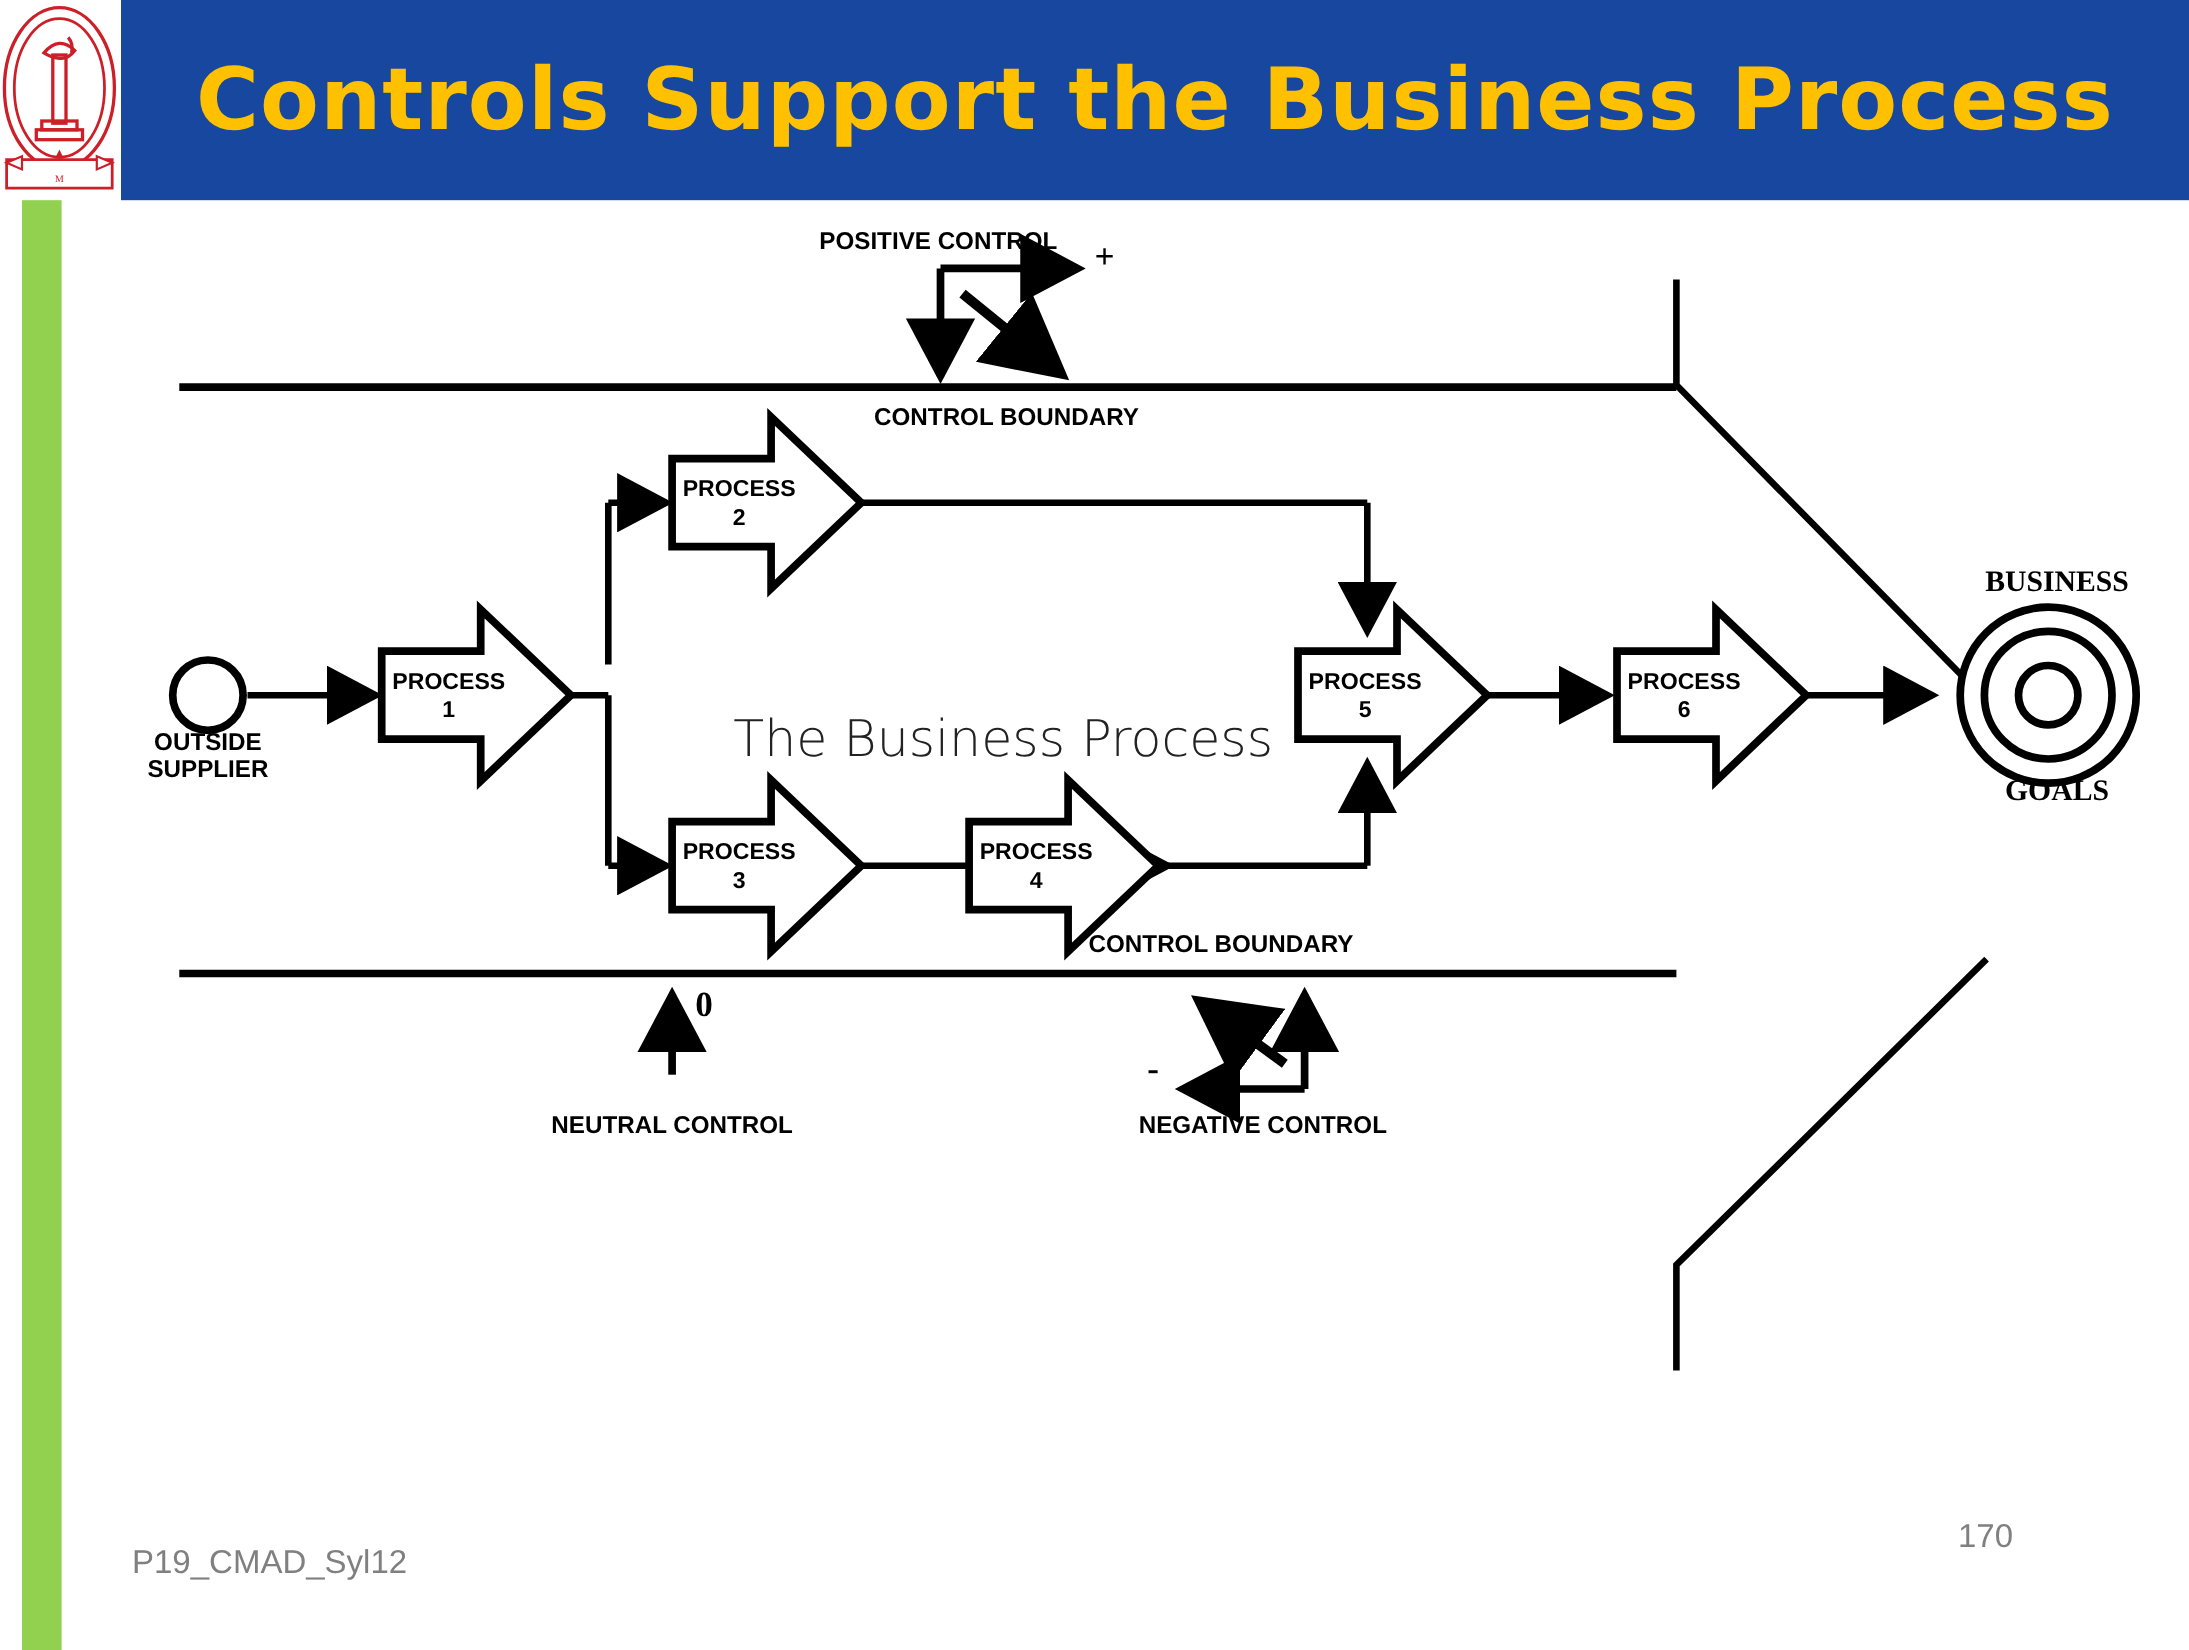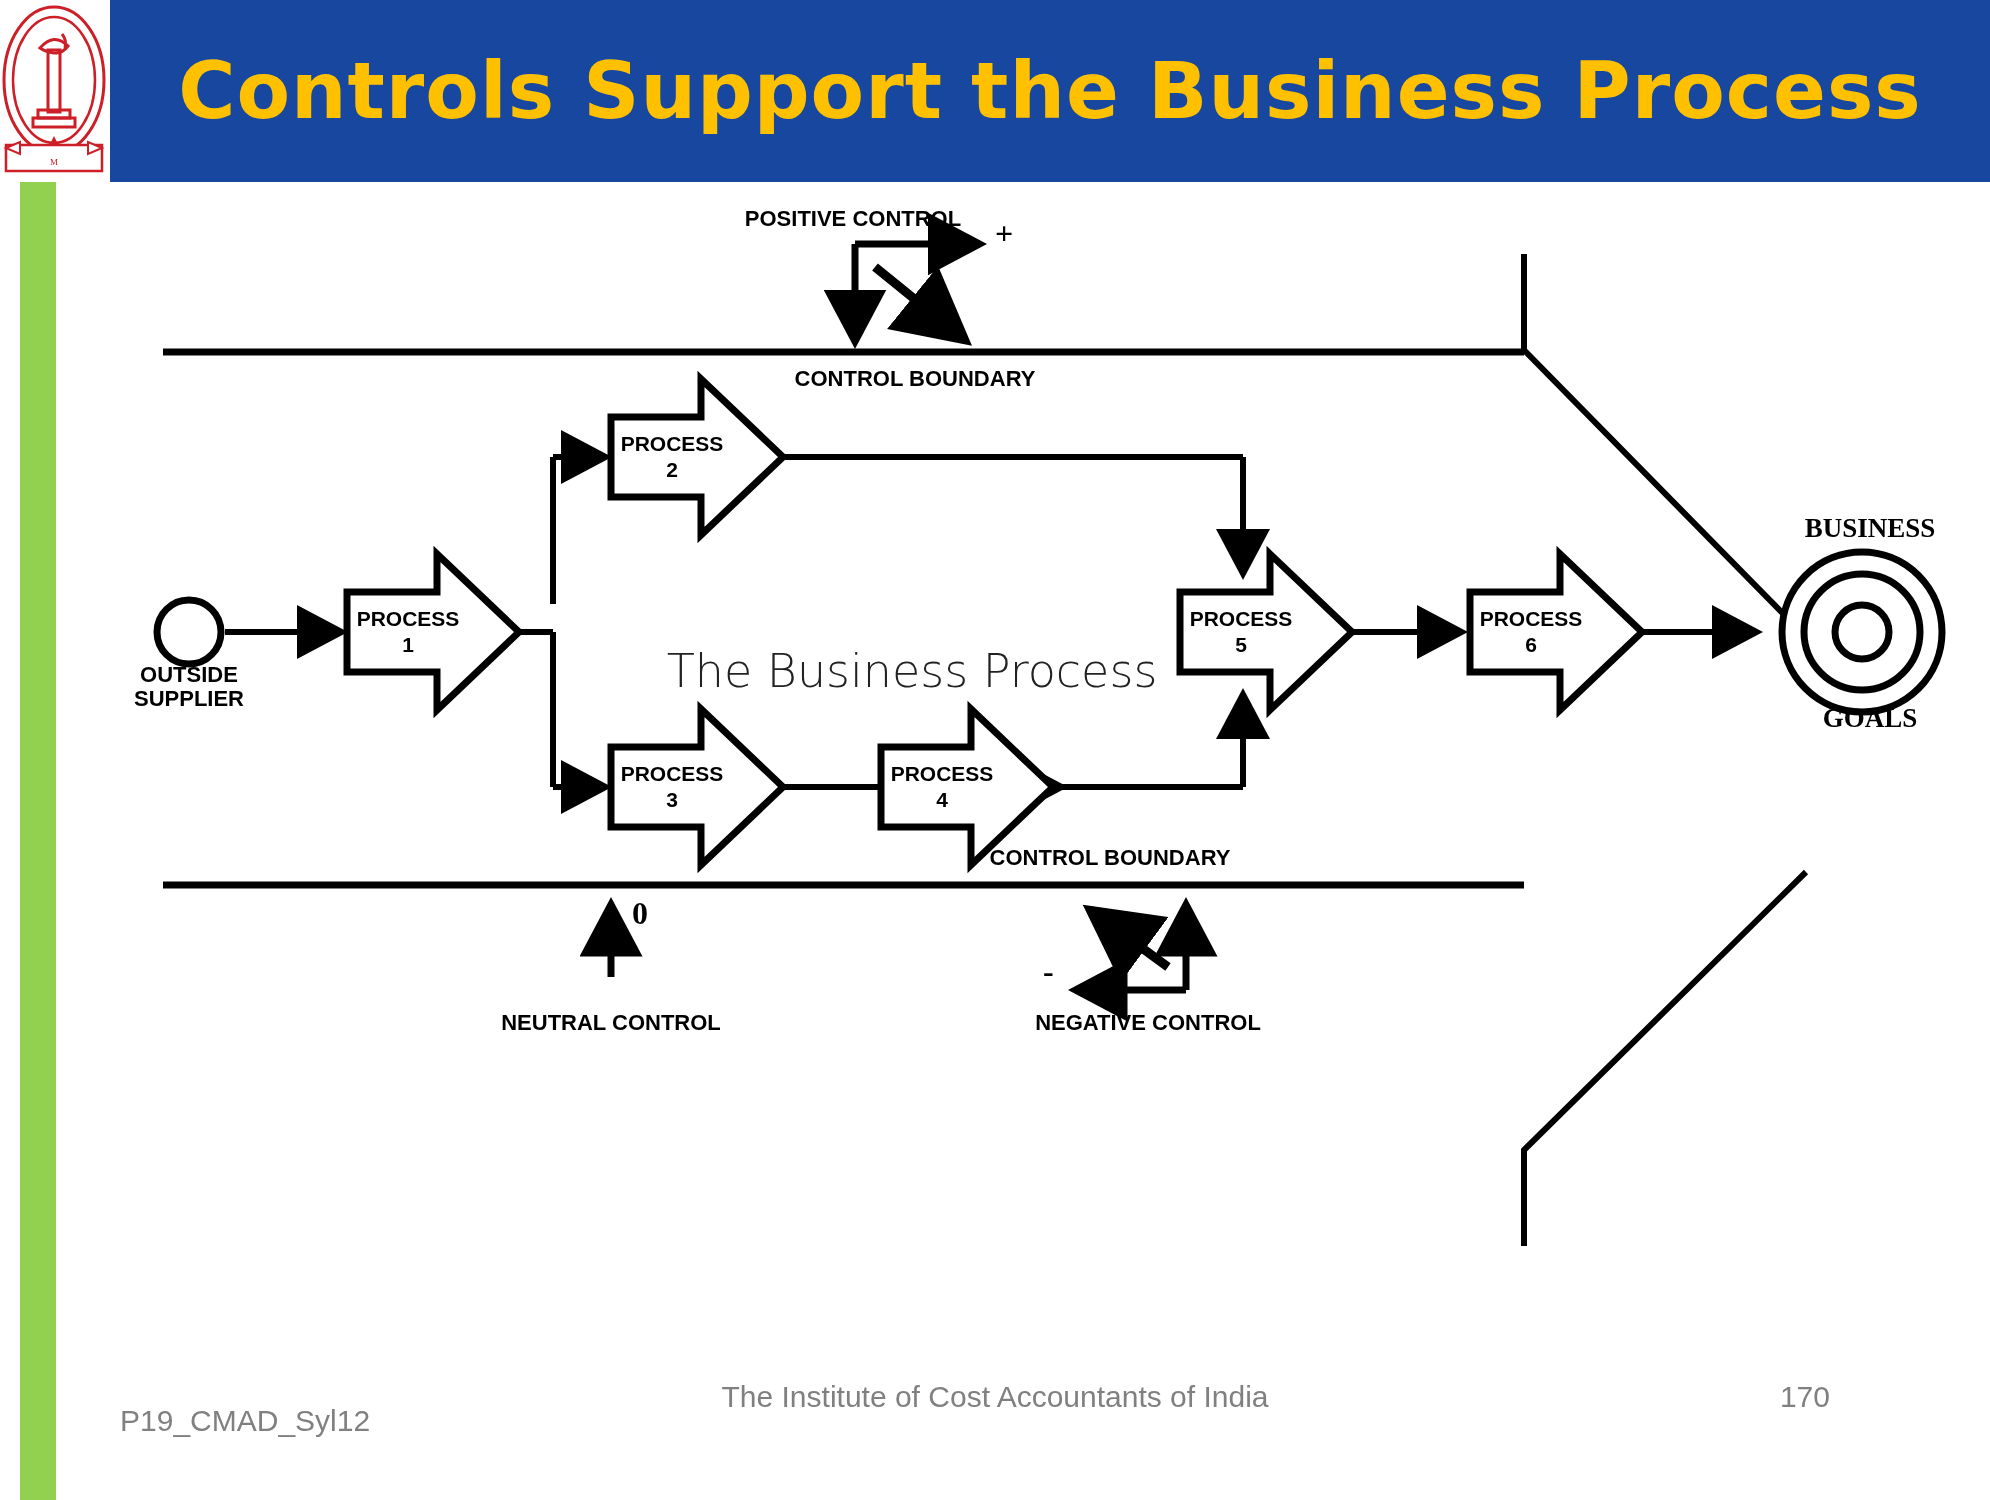--- a/index.html
+++ b/index.html
@@ -190,15 +190,14 @@
     <path d="M1168,785 L1090,728" stroke-width="9" marker-end="url(#ahbig)"></path>
   </g>
   <text class="sign" x="1043" y="800">-</text>
   <text class="dlabel" x="1148" y="848" text-anchor="middle">NEGATIVE CONTROL</text>
 
 </svg>
 </div>
 
 <div id="footer">
   <span id="footer-left">P19_CMAD_Syl12</span>
-  <span id="footer-center">The Institute of Cost Accountants of India</span>
   <span id="footer-right">170</span>
 </div>
 
 </body></html>

